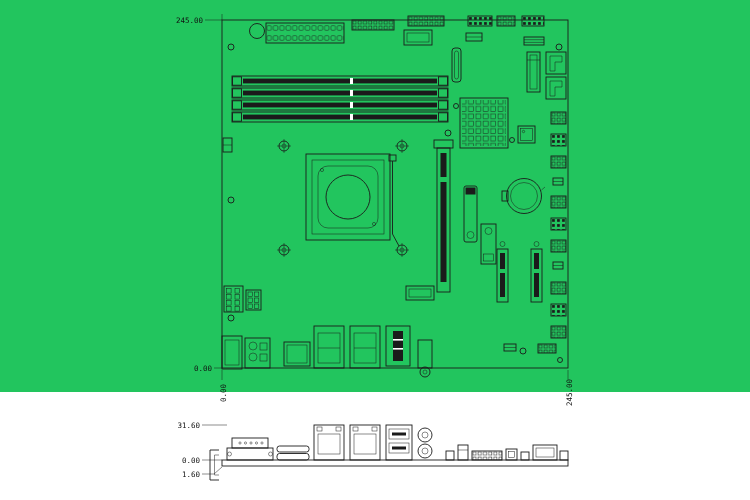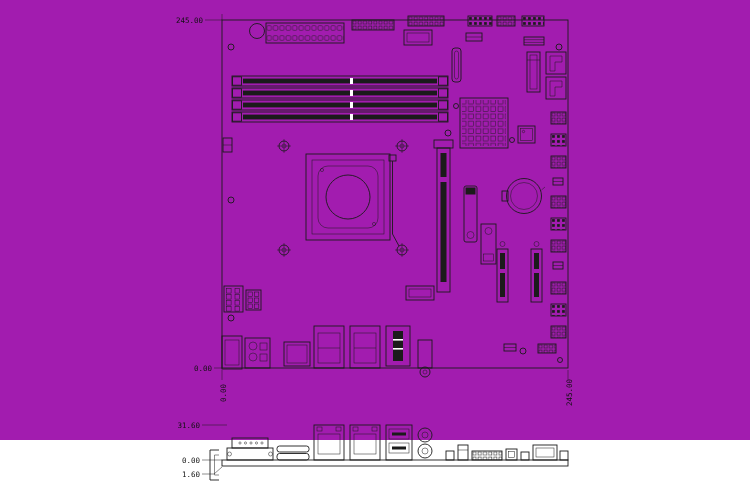--- a/index.html
+++ b/index.html
@@ -1,16 +1,16 @@
 <!DOCTYPE html>
 <html><head>
 <meta charset="utf-8">
 <style>
   html,body{margin:0;padding:0;background:#fff;width:750px;height:500px;overflow:hidden}
-  .canvas{width:750px;height:440px;position:relative;background:#a21caf}
+  .canvas{width:750px;height:392px;position:relative;background:#22c55e}
   .ln{fill:none;stroke:#1b1b1b;stroke-width:0.9}
   .lt{fill:none;stroke:#1b1b1b;stroke-width:0.5}
   .fl{fill:#1b1b1b;stroke:none}
   .dim{font:7.5px "DejaVu Sans Mono","Liberation Mono",monospace;fill:#111}
 </style>
 </head>
 <body>
 
 <div class="canvas">
 <svg width="750" height="500" viewBox="0 0 750 500">

